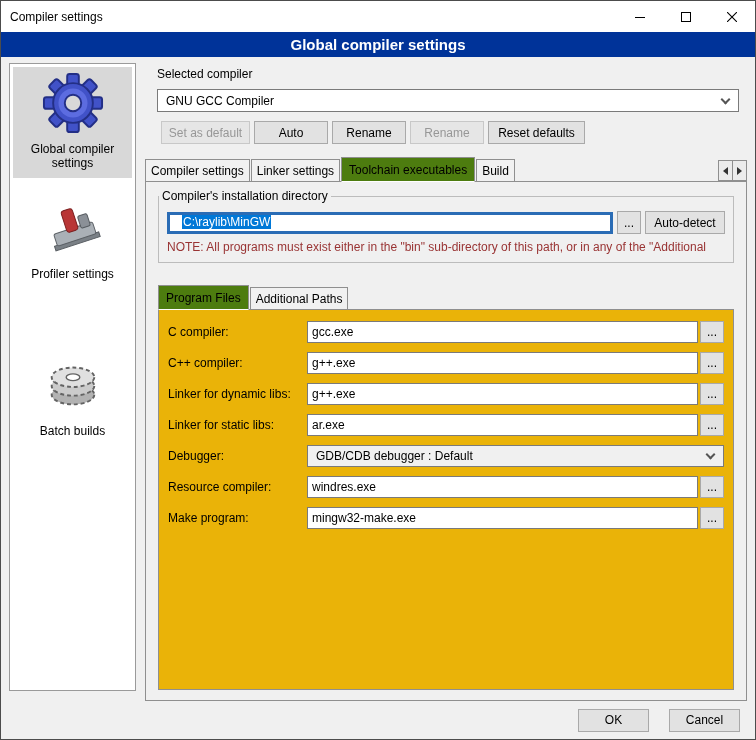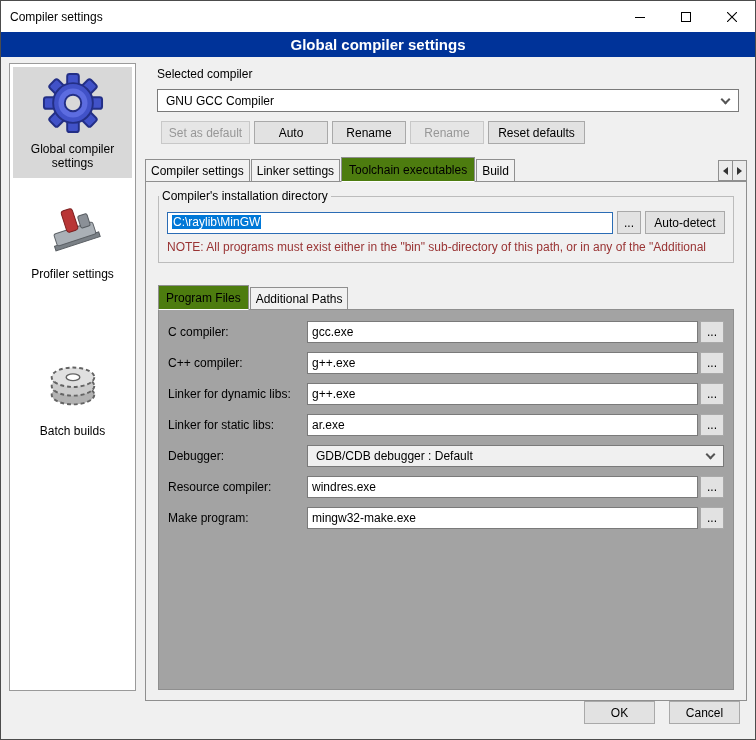--- a/index.html
+++ b/index.html
@@ -54,39 +54,39 @@
   .tri-left{width:0;height:0;border-right:5px solid #333;border-top:4px solid transparent;border-bottom:4px solid transparent}
   .tri-right{width:0;height:0;border-left:5px solid #333;border-top:4px solid transparent;border-bottom:4px solid transparent}
 
   
   .panel{flex:1;border:1px solid #8f8f8f;background:#f0f0f0;padding:10px 12px;display:flex;flex-direction:column;min-height:0}
 
   
   .groupbox{position:relative;border:1px solid #bcbcbc;margin-top:4px;padding:14px 8px 8px}
   .gb-label{position:absolute;top:-8px;left:0;background:#f0f0f0;padding:0 3px}
   .dir-row{display:flex;align-items:center;gap:4px}
-  .text-input{height:22px;background:#fff;border:1px solid #b91c1c;padding:2px 4px;display:flex;align-items:flex-start;overflow:hidden;white-space:nowrap}
+  .text-input{height:22px;background:#fff;border:3px solid #b91c1c;padding:2px 12px;display:flex;align-items:flex-end;overflow:hidden;white-space:nowrap}
   .dir-input{flex:1;border-color:#2a6cb5}
   .sel-text{background:#0078d7;color:#fff;padding:0 1px}
   .btn.browse{width:24px;padding:0;flex:0 0 auto}
   .btn.autodetect{width:80px;flex:0 0 auto}
   .note{margin-top:6px;color:#993333;white-space:nowrap;overflow:hidden}
 
   .subtabs{margin-top:21px}
-  .subpanel{flex:1;border:1px solid #8f8f8f;background:#a3a3a3;padding:11px 9px;min-height:0}
+  .subpanel{flex:1;border:1px solid #8f8f8f;background:#eab308;padding:11px 9px;min-height:0}
 
   
   .form-row{display:grid;grid-template-columns:137px 1fr 24px;column-gap:2px;align-items:center;margin-bottom:9px;height:22px}
   .frm-label{white-space:nowrap;overflow:hidden}
   input.ti{height:22px;width:100%;border:1px solid #7a7a7a;background:#fff;padding:0 4px;font-family:"Liberation Sans",sans-serif;font-size:12px;outline:none}
   .field-combo{grid-column:2/4;margin:0;background:#f0f0f0;height:22px}
   .form-row .btn.browse{height:22px}
 
   
-  .footer{flex:1;display:flex;justify-content:flex-end;padding:0 15px;gap:14px}
+  .footer{flex:1;display:flex;align-items:center;justify-content:flex-end;padding:0 15px;gap:20px}
   .footer .btn{width:71px}
 </style>
 </head>
 <body>
 
 <div class="window">
 
   <div class="titlebar">
     <span class="title">Compiler settings</span>
     <div class="win-controls">

